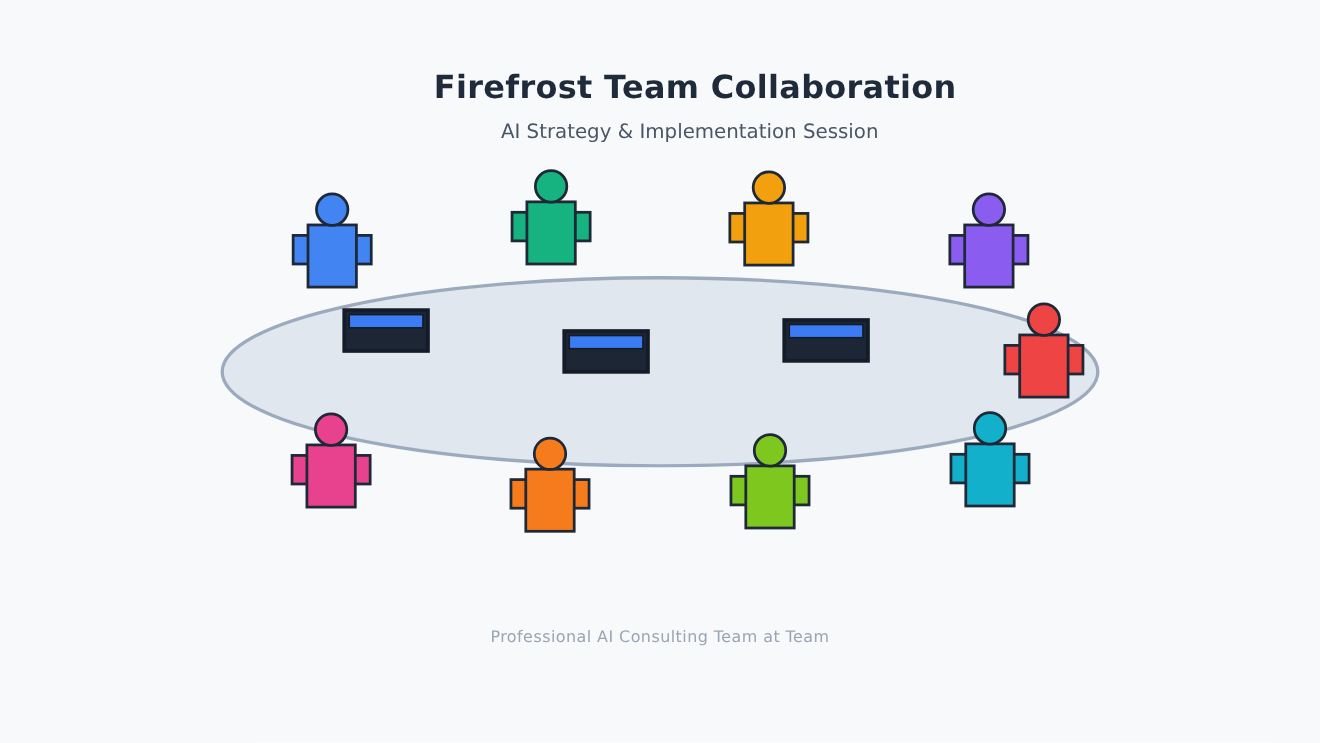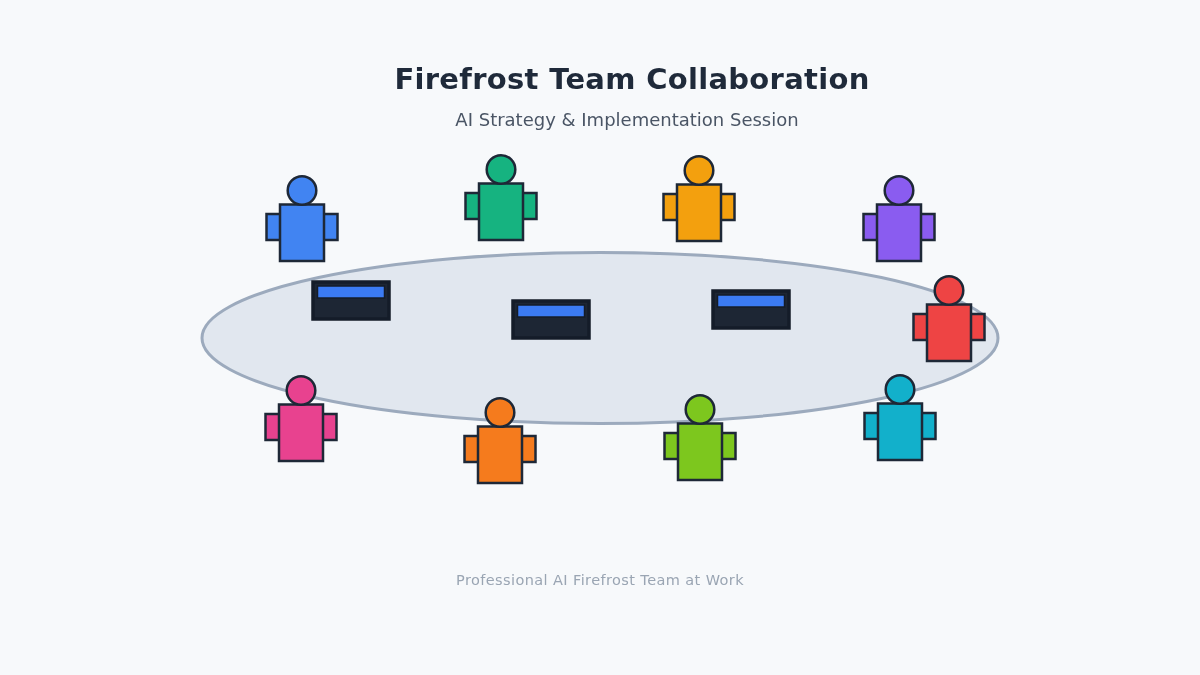--- a/index.html
+++ b/index.html
@@ -158,15 +158,15 @@
 
   <svg class="person" style="left:862px; top:373px;" width="76" height="92" viewBox="0 0 76 92">
     <g fill="#12b0cb" stroke="#1e2837">
       <rect x="2.5" y="40" width="14" height="26"></rect>
       <rect x="59.5" y="40" width="14" height="26"></rect>
       <rect x="16" y="30.5" width="44" height="56.5"></rect>
       <circle cx="38" cy="16.5" r="14.3"></circle>
     </g>
   </svg>
 
-  <div class="caption">Professional AI Firefrost Team at Work</div>
+  <div class="caption">Professional AI Consulting Team at Team</div>
 
 </div>
 
 </body></html>

